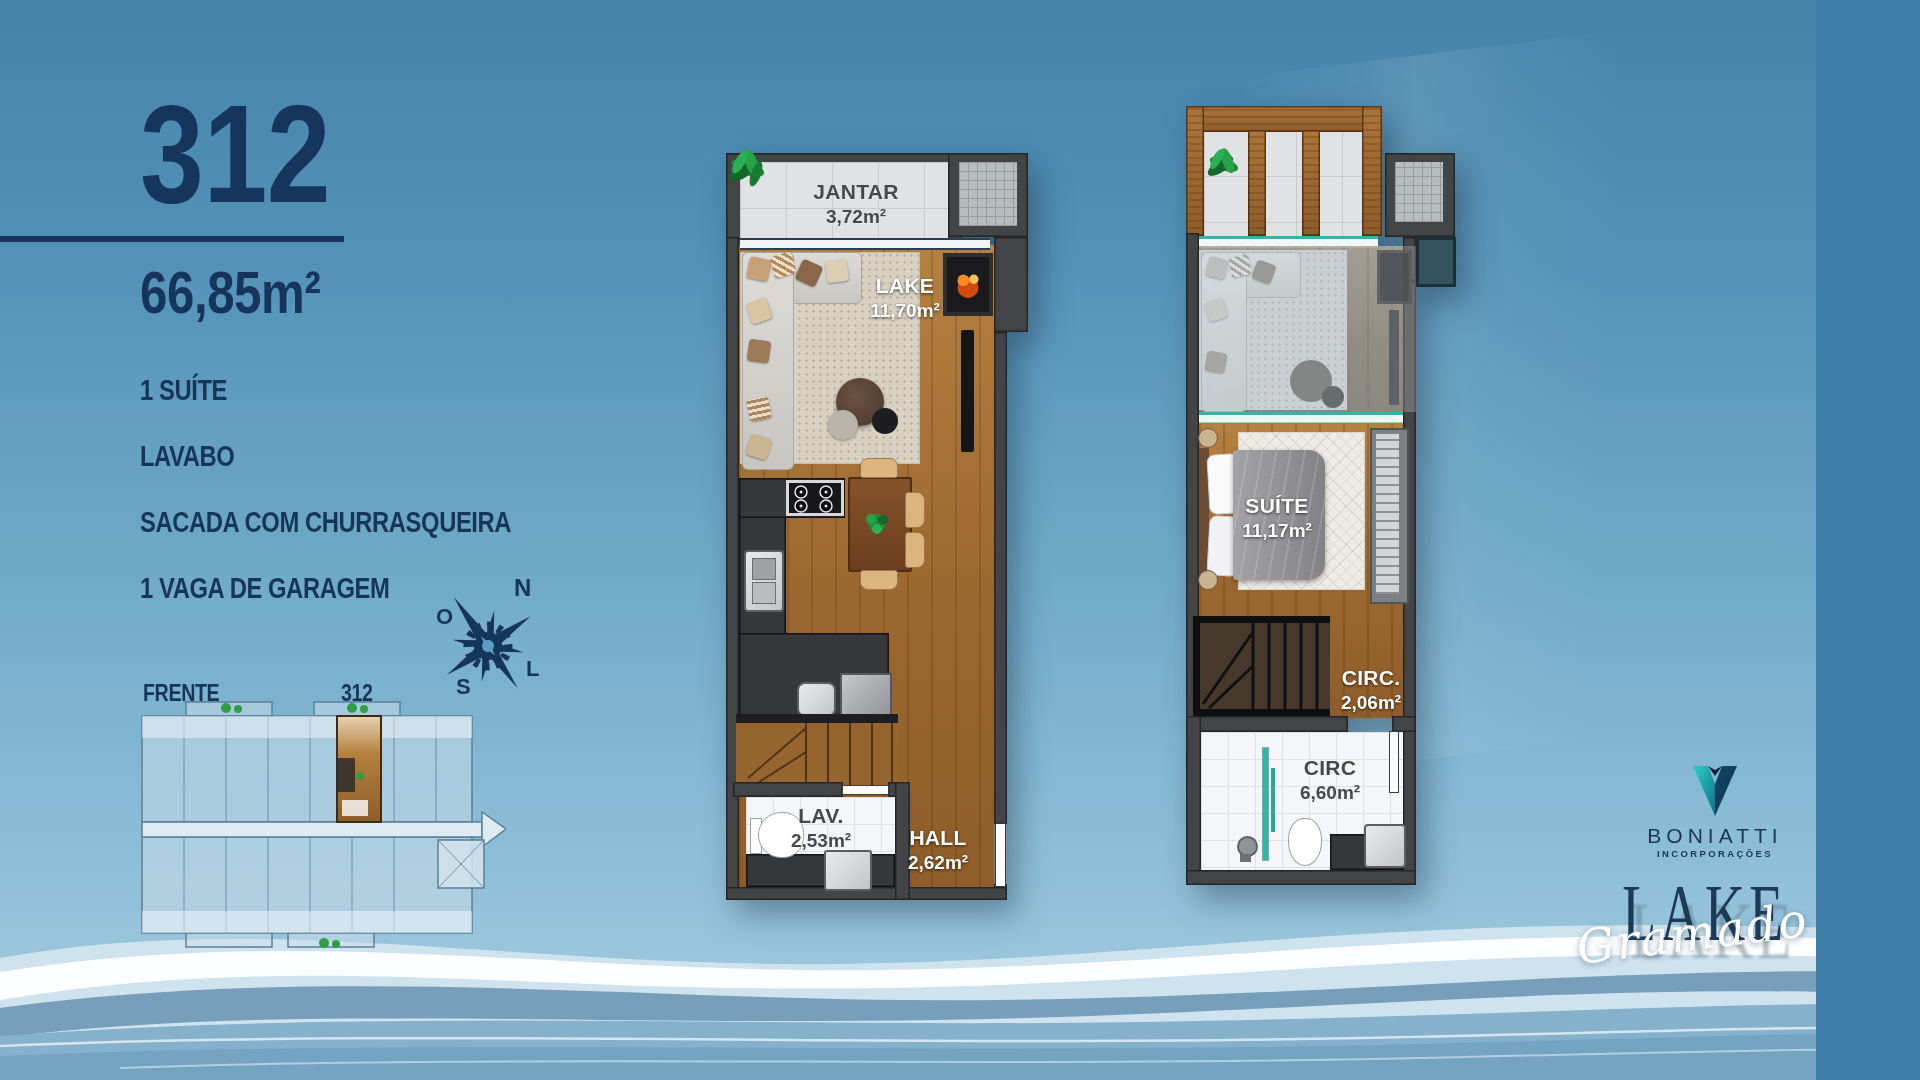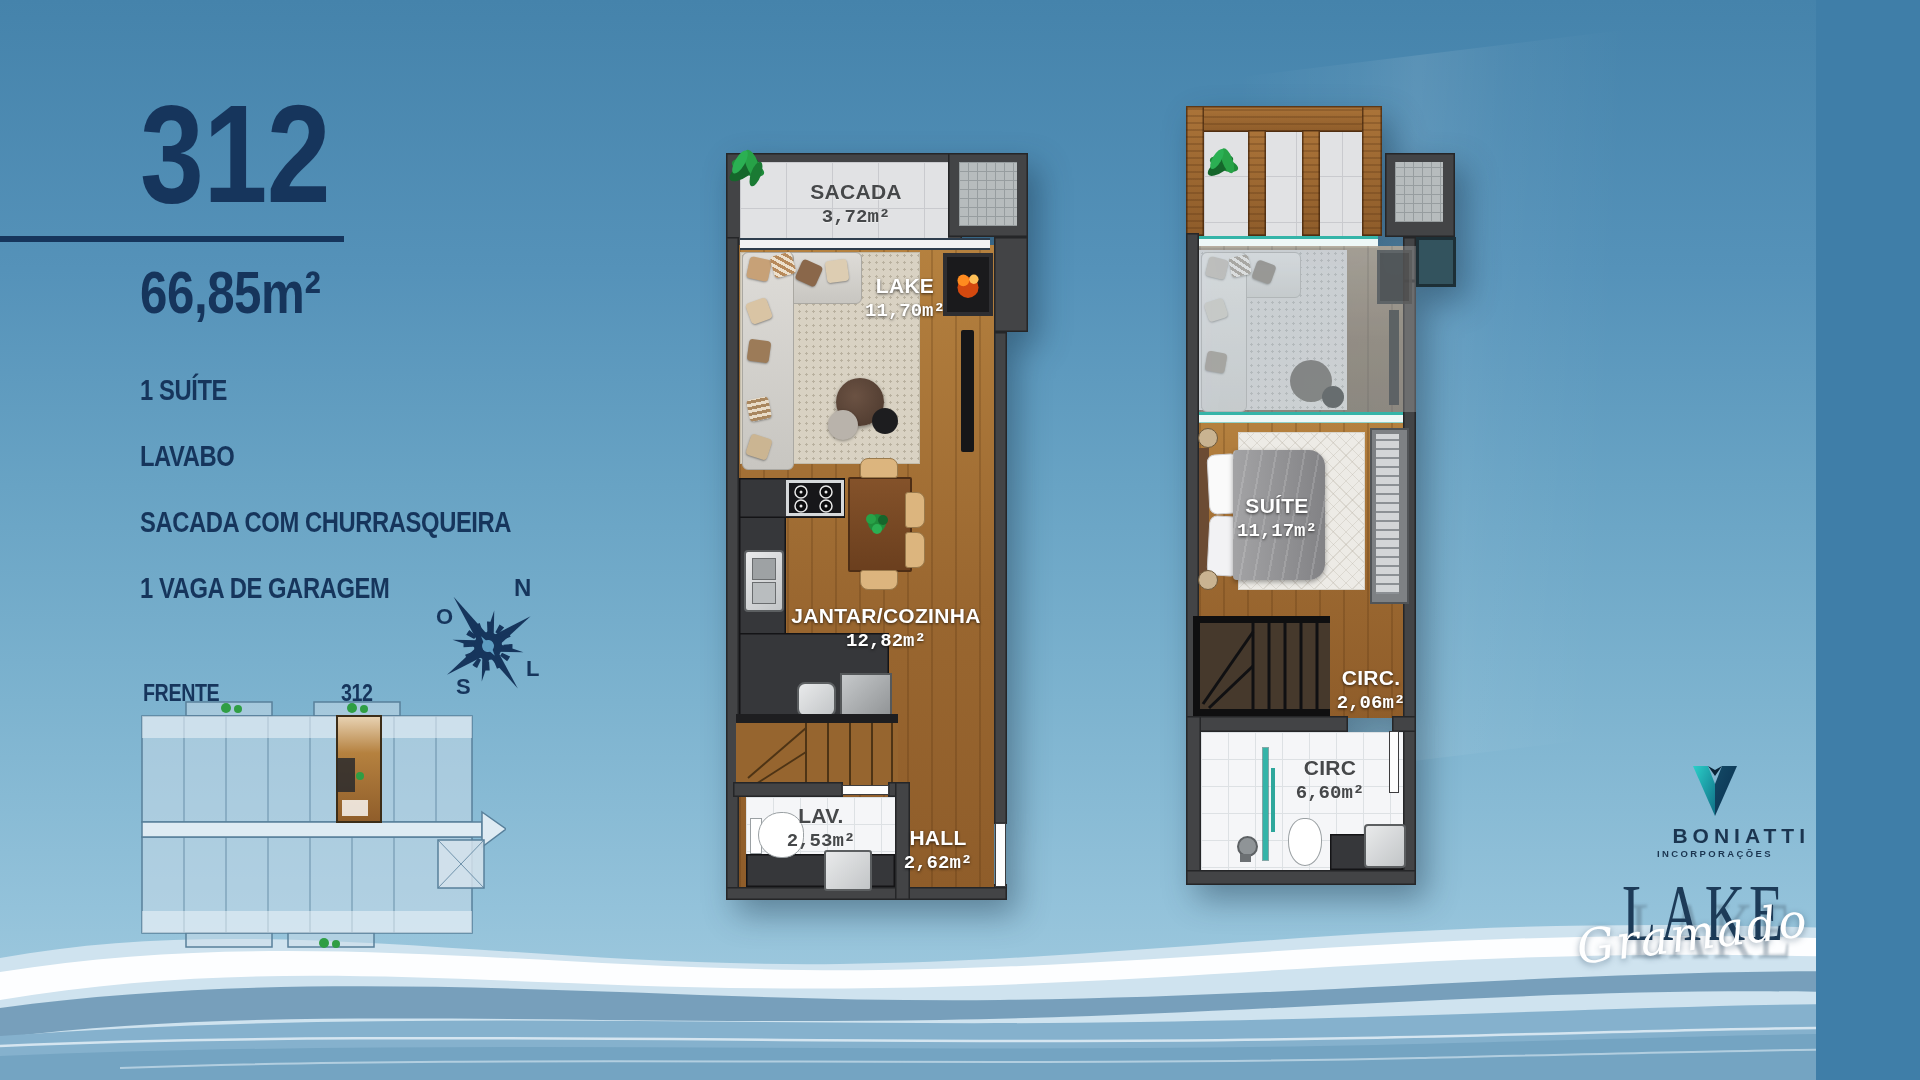--- a/index.html
+++ b/index.html
@@ -13,21 +13,21 @@
   
   .navy{color:#16355c;}
   .cond{font-weight:700;transform:scaleX(.82);transform-origin:0 50%;white-space:nowrap;letter-spacing:-.5px;}
   #unitNumber{left:140px;top:84px;font-size:140px;line-height:1;}
   #rule{left:0;top:236px;width:344px;height:6px;background:#16355c;}
   #unitArea{left:140px;top:258px;font-size:60px;}
   .feat{left:140px;font-size:29px;font-weight:700;}
   
   .lbl{position:absolute;transform:translate(-50%,0);text-align:center;line-height:1.3;white-space:nowrap;}
   .lbl .nm{font-weight:700;font-size:21px;letter-spacing:.3px;}
-  .lbl .ar{font-weight:600;font-size:19px;font-family:Liberation Mono, monospace;}
+  .lbl .ar{font-weight:600;font-size:19px;}
   .lbl.light{color:#fff;text-shadow:0 1px 3px rgba(0,0,0,.7);}
   .lbl.dark{color:#46484a;text-shadow:0 1px 1px rgba(255,255,255,.5);}
   
   .layer{position:absolute;inset:0;}
   .plan{filter:drop-shadow(10px 14px 16px rgba(8,28,48,.38));}
   .wall{position:absolute;background:#434446;box-shadow:inset 0 0 0 1.5px rgba(18,18,20,.6);}
   .wood{position:absolute;background:
         repeating-linear-gradient(90deg,rgba(70,38,8,.20) 0 2px,transparent 2px 24px),
         linear-gradient(180deg,#b5813f,#9a6730 55%,#8f5d2a);}
   .woodbeam{position:absolute;background:
@@ -55,21 +55,21 @@
         box-shadow:inset 0 0 0 1px #d8d4cb;}
   .slider{position:absolute;background:#f2f3f4;box-shadow:inset 0 2px 0 #2e3e4e,inset 0 -2px 0 #2e3e4e;}
   .rail{position:absolute;background:#eef8f7;box-shadow:inset 0 3px 0 #35b4a8,inset 0 -1px 0 #8fd2cb;}
   .counter{position:absolute;background:#36373a;box-shadow:inset 0 0 0 1.5px #141416;}
   .sofa{position:absolute;background:linear-gradient(180deg,#dedcd8,#c8c6c1);border:1px solid #aaa8a2;border-radius:6px;}
   .pw{position:absolute;border-radius:4px;box-shadow:0 1px 2px rgba(0,0,0,.35);}
   .whitegoods{position:absolute;background:linear-gradient(135deg,#e9eaeb,#c2c5c7);border:2px solid #5c5f61;border-radius:4px;}
   .doorleaf{position:absolute;background:#fdfdfd;box-shadow:0 0 0 1px #3c3c3e;}
   .faded{filter:saturate(.3) brightness(1.02);opacity:.85;}
   
-  .devname{color:#1b3550;font-weight:700;font-size:21px;letter-spacing:5px;text-align:right;}
+  .devname{color:#1b3550;font-weight:400;font-size:21px;letter-spacing:5px;}
   .devsub{color:#1b3550;font-weight:700;font-size:9.5px;letter-spacing:2.4px;}
   .lake{font-family:"Liberation Serif",serif;color:#1d3b58;font-size:56px;letter-spacing:4px;
         transform:scaleY(1.42);transform-origin:0 0;font-weight:400;}
   .lakeshadow{font-family:"Liberation Serif",serif;color:rgba(75,100,118,.38);font-size:56px;letter-spacing:4px;
         transform:scaleY(1.42);transform-origin:0 0;filter:blur(1px);}
   .gramado{font-family:"DejaVu Serif",serif;font-style:italic;color:#fff;font-size:47px;letter-spacing:2px;
         transform:rotate(-7deg);text-shadow:0 2px 6px rgba(40,70,95,.5);}
   .kplabel{font-size:24px;font-weight:700;}
 </style>
 </head>
@@ -277,30 +277,26 @@
       <g fill="#1f8c3a">
         <ellipse cx="32" cy="30" rx="17" ry="7" transform="rotate(20 32 30)"></ellipse>
         <ellipse cx="28" cy="32" rx="17" ry="7" transform="rotate(-35 28 32)" fill="#15662b"></ellipse>
         <ellipse cx="36" cy="26" rx="15" ry="6" transform="rotate(70 36 26)" fill="#27a247"></ellipse>
         <ellipse cx="24" cy="24" rx="13" ry="5" transform="rotate(120 24 24)" fill="#2bb053"></ellipse>
         <ellipse cx="40" cy="36" rx="13" ry="5" transform="rotate(-70 40 36)" fill="#1a7a33"></ellipse>
       </g>
     </svg>
 
     <div class="lbl dark" style="left:856px;top:178px">
-      <div class="nm">SACADA</div>
+      <div class="nm">JANTAR</div>
       <div class="ar">3,72m²</div>
     </div>
     <div class="lbl light" style="left:905px;top:272px">
       <div class="nm">LAKE</div>
       <div class="ar">11,70m²</div>
-    </div>
-    <div class="lbl light" style="left:886px;top:602px">
-      <div class="nm">JANTAR/COZINHA</div>
-      <div class="ar">12,82m²</div>
     </div>
     <div class="lbl dark" style="left:821px;top:802px">
       <div class="nm">LAV.</div>
       <div class="ar">2,53m²</div>
     </div>
     <div class="lbl light" style="left:938px;top:824px">
       <div class="nm">HALL</div>
       <div class="ar">2,62m²</div>
     </div>
   </div>

